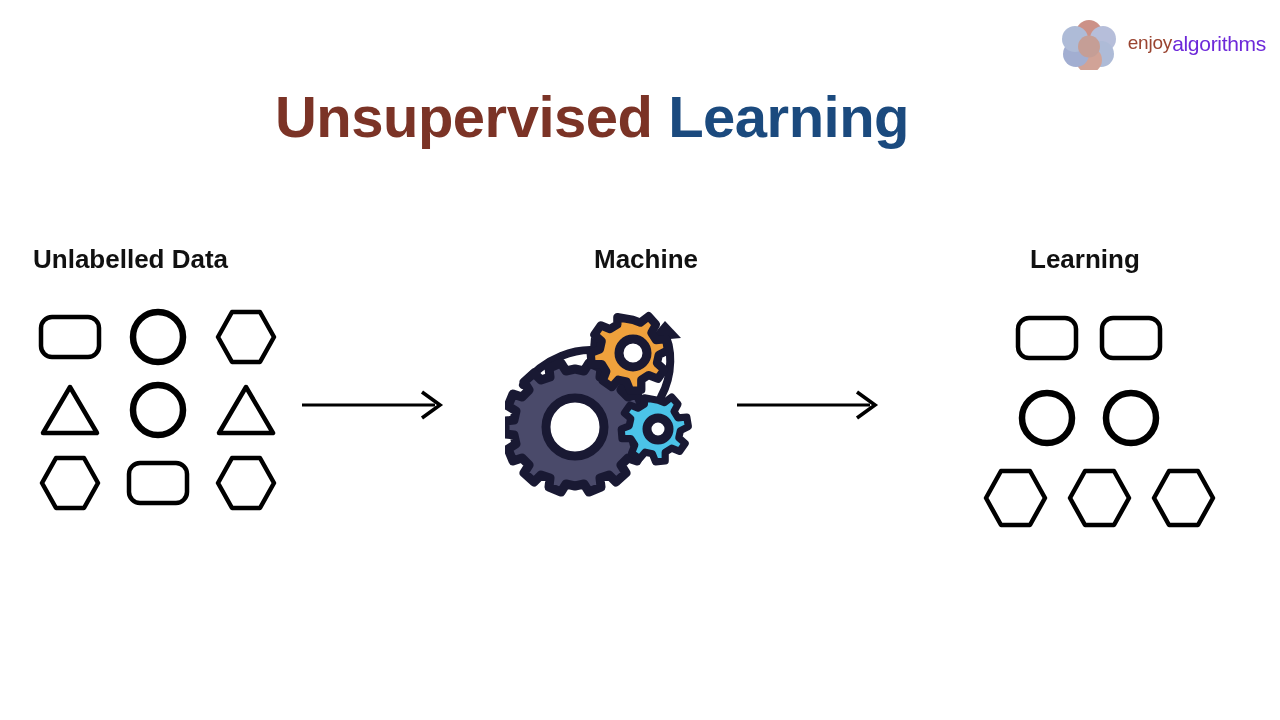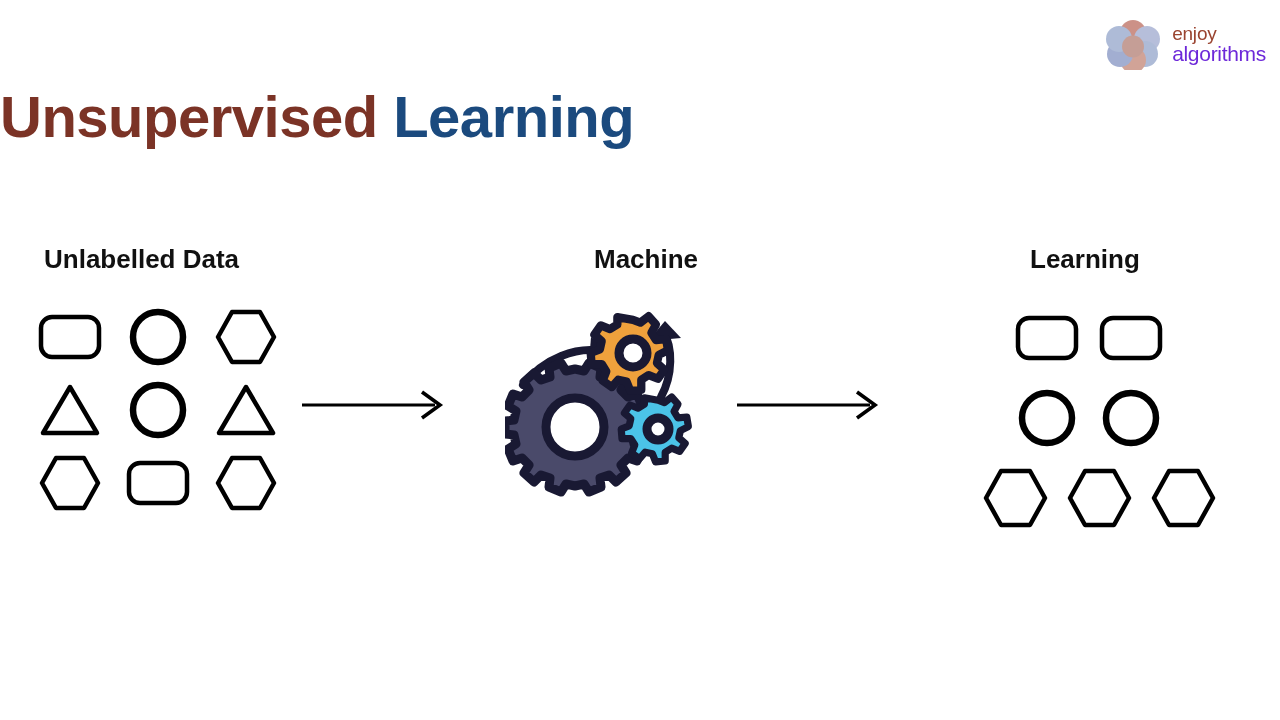--- a/index.html
+++ b/index.html
@@ -21,58 +21,59 @@
     position: absolute;
     top: 18px;
     right: 14px;
     display: flex;
     align-items: center;
     gap: 8px;
   }
   #brand-mark { width: 62px; height: 52px; display: block; }
   #brand-wordmark {
     display: flex;
-    flex-direction: column;
+    flex-direction: row;
     line-height: 1.02;
     font-family: "Liberation Sans", sans-serif;
   }
   #brand-wordmark .w-top {
     font-size: 19px;
     color: #9a4430;
     letter-spacing: -0.2px;
   }
   #brand-wordmark .w-bot {
     font-size: 21px;
     color: #6d28d9;
     letter-spacing: -0.3px;
   }
 
   
   #slide-title {
     position: absolute;
     top: 44px;
     left: 0;
     width: 1184px;
+    text-align: center;
     font-size: 58px;
     font-weight: bold;
     letter-spacing: -0.5px;
     white-space: nowrap;
   }
   #slide-title .t-a { color: #7B3326; }
   #slide-title .t-b { color: #1B4A7E; }
 
   
   .col-heading {
     position: absolute;
     font-size: 26px;
     font-weight: bold;
     color: #111111;
     white-space: nowrap;
   }
-  #heading-input   { left: 33px;  top: 244px; margin-left: 11px; }
+  #heading-input   { left: 33px;  top: 244px; }
   #heading-machine { left: 546px; top: 244px; margin-left: 48px; }
   #heading-output  { left: 1030px;top: 244px; }
 
   
   .shape-grid { position: absolute; }
   #input-shapes  { left: 30px;  top: 300px; }
   #output-shapes { left: 975px; top: 298px; }
 
   .shape-row {
     display: flex;

